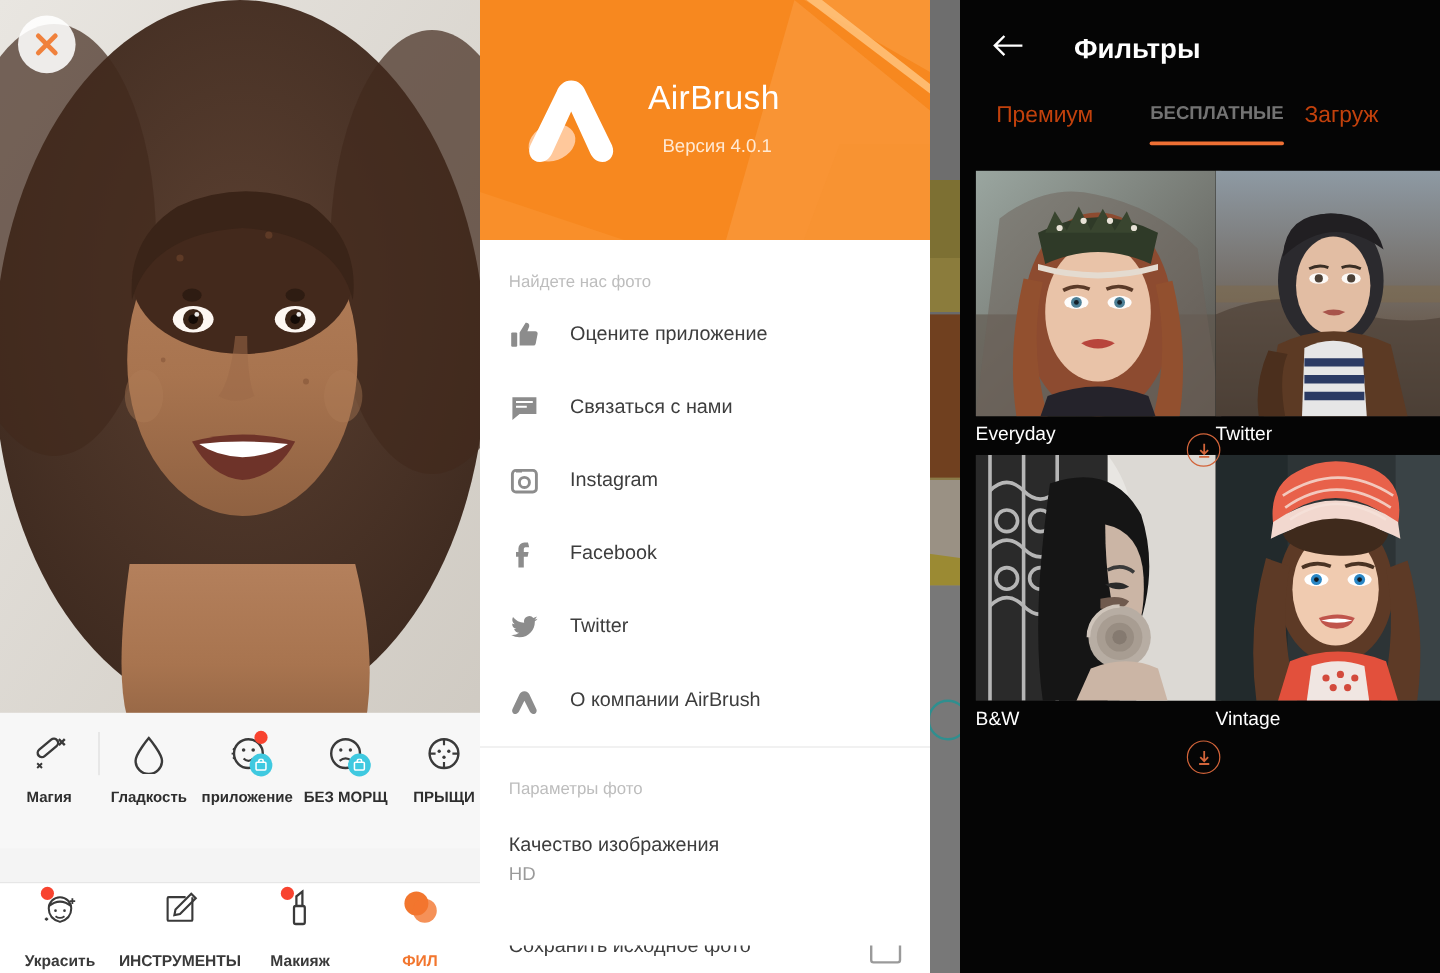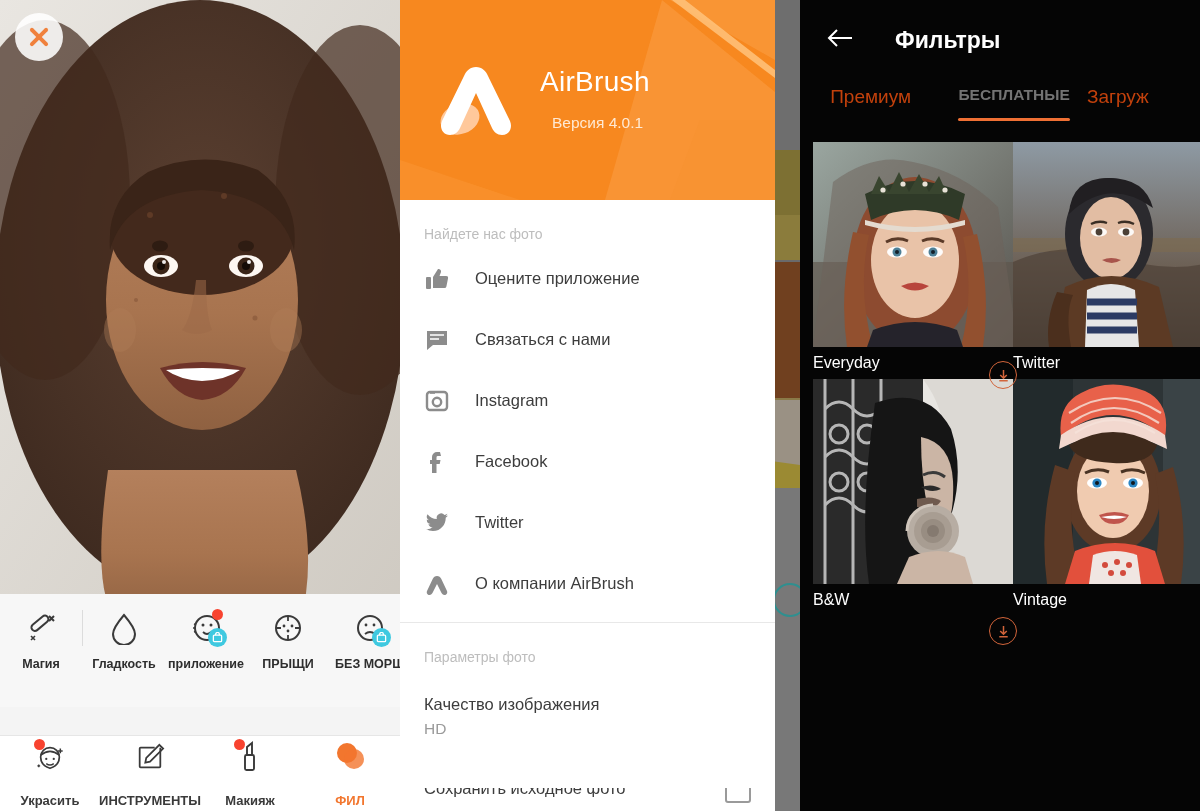--- a/index.html
+++ b/index.html
@@ -190,44 +190,44 @@
               <path d="M4 3.5 V2.5 a2 2 0 0 1 4 0 V3.5"></path>
             </svg>
           </span>
         </span>
         <span class="lbl">приложение</span>
       </div>
       <div class="tool">
         <span class="ic">
           <svg width="34" height="34" viewBox="0 0 34 34" fill="none" stroke="#3a3a3a" stroke-width="2">
             <circle cx="17" cy="17" r="12"></circle>
-            <circle cx="13" cy="15" r="1.4" fill="#3a3a3a" stroke="none"></circle>
-            <circle cx="21" cy="15" r="1.4" fill="#3a3a3a" stroke="none"></circle>
-            <circle cx="17" cy="20" r="1.4" fill="#3a3a3a" stroke="none"></circle>
-            <path d="M17 5 v5 M17 24 v5 M5 17 h5 M24 17 h5" stroke-width="1.8"></path>
-          </svg>
-        </span>
-        <span class="lbl">ПРЫЩИ</span>
-      </div>
-      <div class="tool">
-        <span class="ic">
-          <svg width="34" height="34" viewBox="0 0 34 34" fill="none" stroke="#3a3a3a" stroke-width="2">
-            <circle cx="17" cy="17" r="12"></circle>
             <circle cx="13" cy="14" r="1.4" fill="#3a3a3a" stroke="none"></circle>
             <circle cx="21" cy="14" r="1.4" fill="#3a3a3a" stroke="none"></circle>
             <path d="M12 23 q5 -4 10 0" stroke-width="1.8"></path>
           </svg>
           <span class="shop">
             <svg width="11" height="11" viewBox="0 0 12 12" fill="none" stroke="#fff" stroke-width="1.4">
               <rect x="1.5" y="3.5" width="9" height="7" rx="1"></rect>
               <path d="M4 3.5 V2.5 a2 2 0 0 1 4 0 V3.5"></path>
             </svg>
           </span>
         </span>
         <span class="lbl">БЕЗ МОРЩ</span>
+      </div>
+      <div class="tool">
+        <span class="ic">
+          <svg width="34" height="34" viewBox="0 0 34 34" fill="none" stroke="#3a3a3a" stroke-width="2">
+            <circle cx="17" cy="17" r="12"></circle>
+            <circle cx="13" cy="15" r="1.4" fill="#3a3a3a" stroke="none"></circle>
+            <circle cx="21" cy="15" r="1.4" fill="#3a3a3a" stroke="none"></circle>
+            <circle cx="17" cy="20" r="1.4" fill="#3a3a3a" stroke="none"></circle>
+            <path d="M17 5 v5 M17 24 v5 M5 17 h5 M24 17 h5" stroke-width="1.8"></path>
+          </svg>
+        </span>
+        <span class="lbl">ПРЫЩИ</span>
       </div>
     </div>
 
     <div class="bottom-nav">
       <div class="nav-item">
         <span class="ic">
           <svg width="34" height="30" viewBox="0 0 36 32" fill="none" stroke="#3a3a3a" stroke-width="1.8">
             <path d="M8 16 a10 10 0 0 1 20 0 q0 9 -10 12 q-10 -3 -10 -12 Z"></path>
             <path d="M8 14 q10 -8 20 0"></path>
             <circle cx="14" cy="18" r="1.2" fill="#3a3a3a" stroke="none"></circle>

